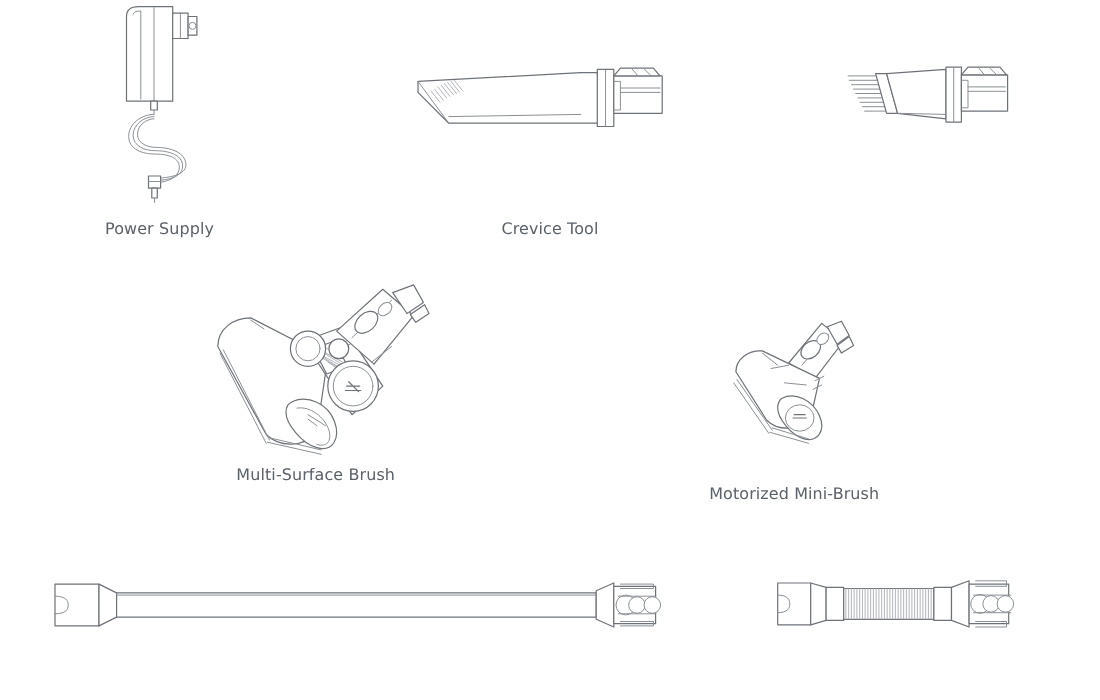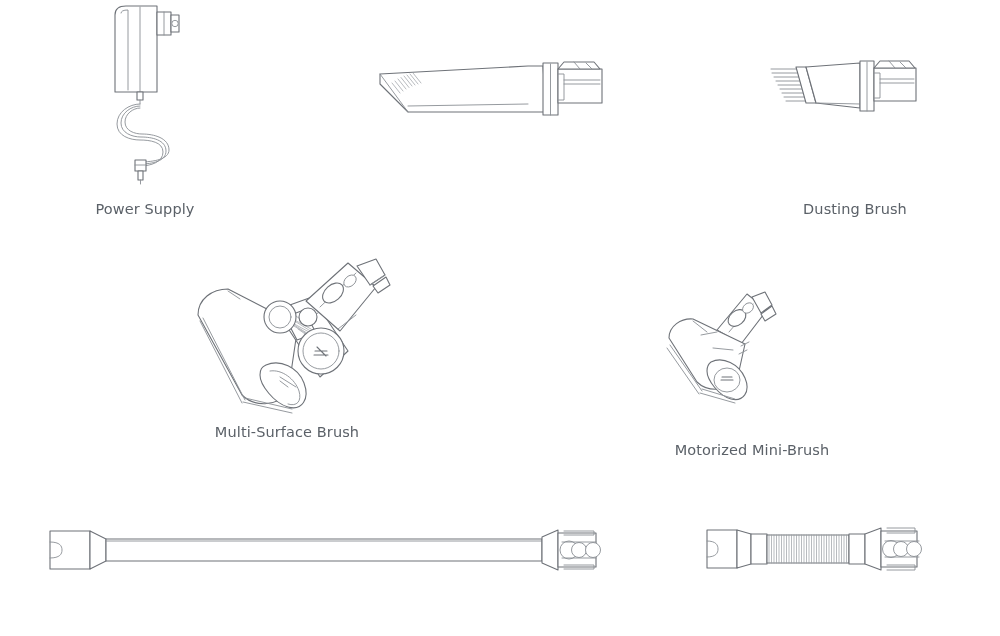--- a/index.html
+++ b/index.html
@@ -145,20 +145,21 @@
       <path class="ln-thin" d="M186 22 L222 22"></path>
       <path class="ln-thin" d="M186 26 L222 26"></path>
 
       <path class="fillw" d="M186 4 L216 4 L222 11 L180 11 Z"></path>
       <path class="ln-thin" d="M196 4 L202 11"></path>
       <path class="ln-thin" d="M208 5 L214 11"></path>
 
       <path class="ln-thin" d="M180 16 L186 16 L186 42 L180 42"></path>
     </svg>
   </div>
+  <div class="accessory-label" style="left:400px; top:202px; width:200px;">Crevice Tool</div>
 
   <div class="accessory-cell" style="left:768px; top:58px; width:180px; height:70px;">
     <svg class="accessory-figure" width="180" height="70" viewBox="0 0 180 70">
 
       <g class="ln-thin">
         <path d="M3 11 L30 11"></path>
         <path d="M4 15 L31 15"></path>
         <path d="M6 19 L33 19"></path>
         <path d="M8 23 L35 23"></path>
         <path d="M10 27 L37 27"></path>
@@ -179,21 +180,20 @@
       <path class="fillw" d="M106 10 L148 10 L148 43 L106 43 Z"></path>
       <path class="ln-thin" d="M112 21 L146 21"></path>
       <path class="ln-thin" d="M112 25 L146 25"></path>
       <path class="ln-thin" d="M106 15 L112 15 L112 40 L106 40"></path>
 
       <path class="fillw" d="M112 3 L141 3 L147 10 L106 10 Z"></path>
       <path class="ln-thin" d="M121 3 L127 10"></path>
       <path class="ln-thin" d="M132 4 L138 10"></path>
     </svg>
   </div>
-  <div class="accessory-label" style="left:755px; top:202px; width:200px;">Dusting Brush</div>
 
   <div class="accessory-cell" style="left:180px; top:255px; width:220px; height:175px;">
     <svg class="accessory-figure" width="220" height="175" viewBox="0 0 220 175">
 
       <path class="fillw" d="M18 60
         C 18 44 32 34 48 34
         L118 70
         L108 138
         C 96 152 74 152 62 140
         Z"></path>
@@ -284,21 +284,21 @@
       <path class="ln-thin" d="M12 60 L44 106"></path>
       <path class="ln-thin" d="M15 57 L47 103"></path>
       <path class="ln-thin" d="M45 105 L80 115"></path>
       <path class="ln-thin" d="M47 101 L80 111"></path>
 
       <path class="ln-thin" d="M58 60 L78 62"></path>
       <path class="ln-thin" d="M86 58 L94 54"></path>
       <path class="ln-thin" d="M84 66 L92 62"></path>
     </svg>
   </div>
-  <div class="accessory-label" style="left:652px; top:443px; width:200px;text-align:center;">Motorized Mini-Brush</div>
+  <div class="accessory-label" style="left:622px; top:443px; width:200px;text-align:center;">Motorized Mini-Brush</div>
 
   <div class="accessory-cell" style="left:48px; top:525px; width:552px; height:50px;">
     <svg class="accessory-figure" width="552" height="50" viewBox="0 0 552 50">
 
       <path class="fillw" d="M2 6 L42 6 L42 44 L2 44 Z"></path>
       <path class="ln-thin" d="M2 17 C 12 17 14 21 14 25 C 14 29 12 33 2 33"></path>
 
       <path class="fillw" d="M42 6 L58 14 L58 36 L42 44 Z"></path>
 
       <path class="fillw" d="M58 14 L494 14 L494 36 L58 36 Z"></path>

